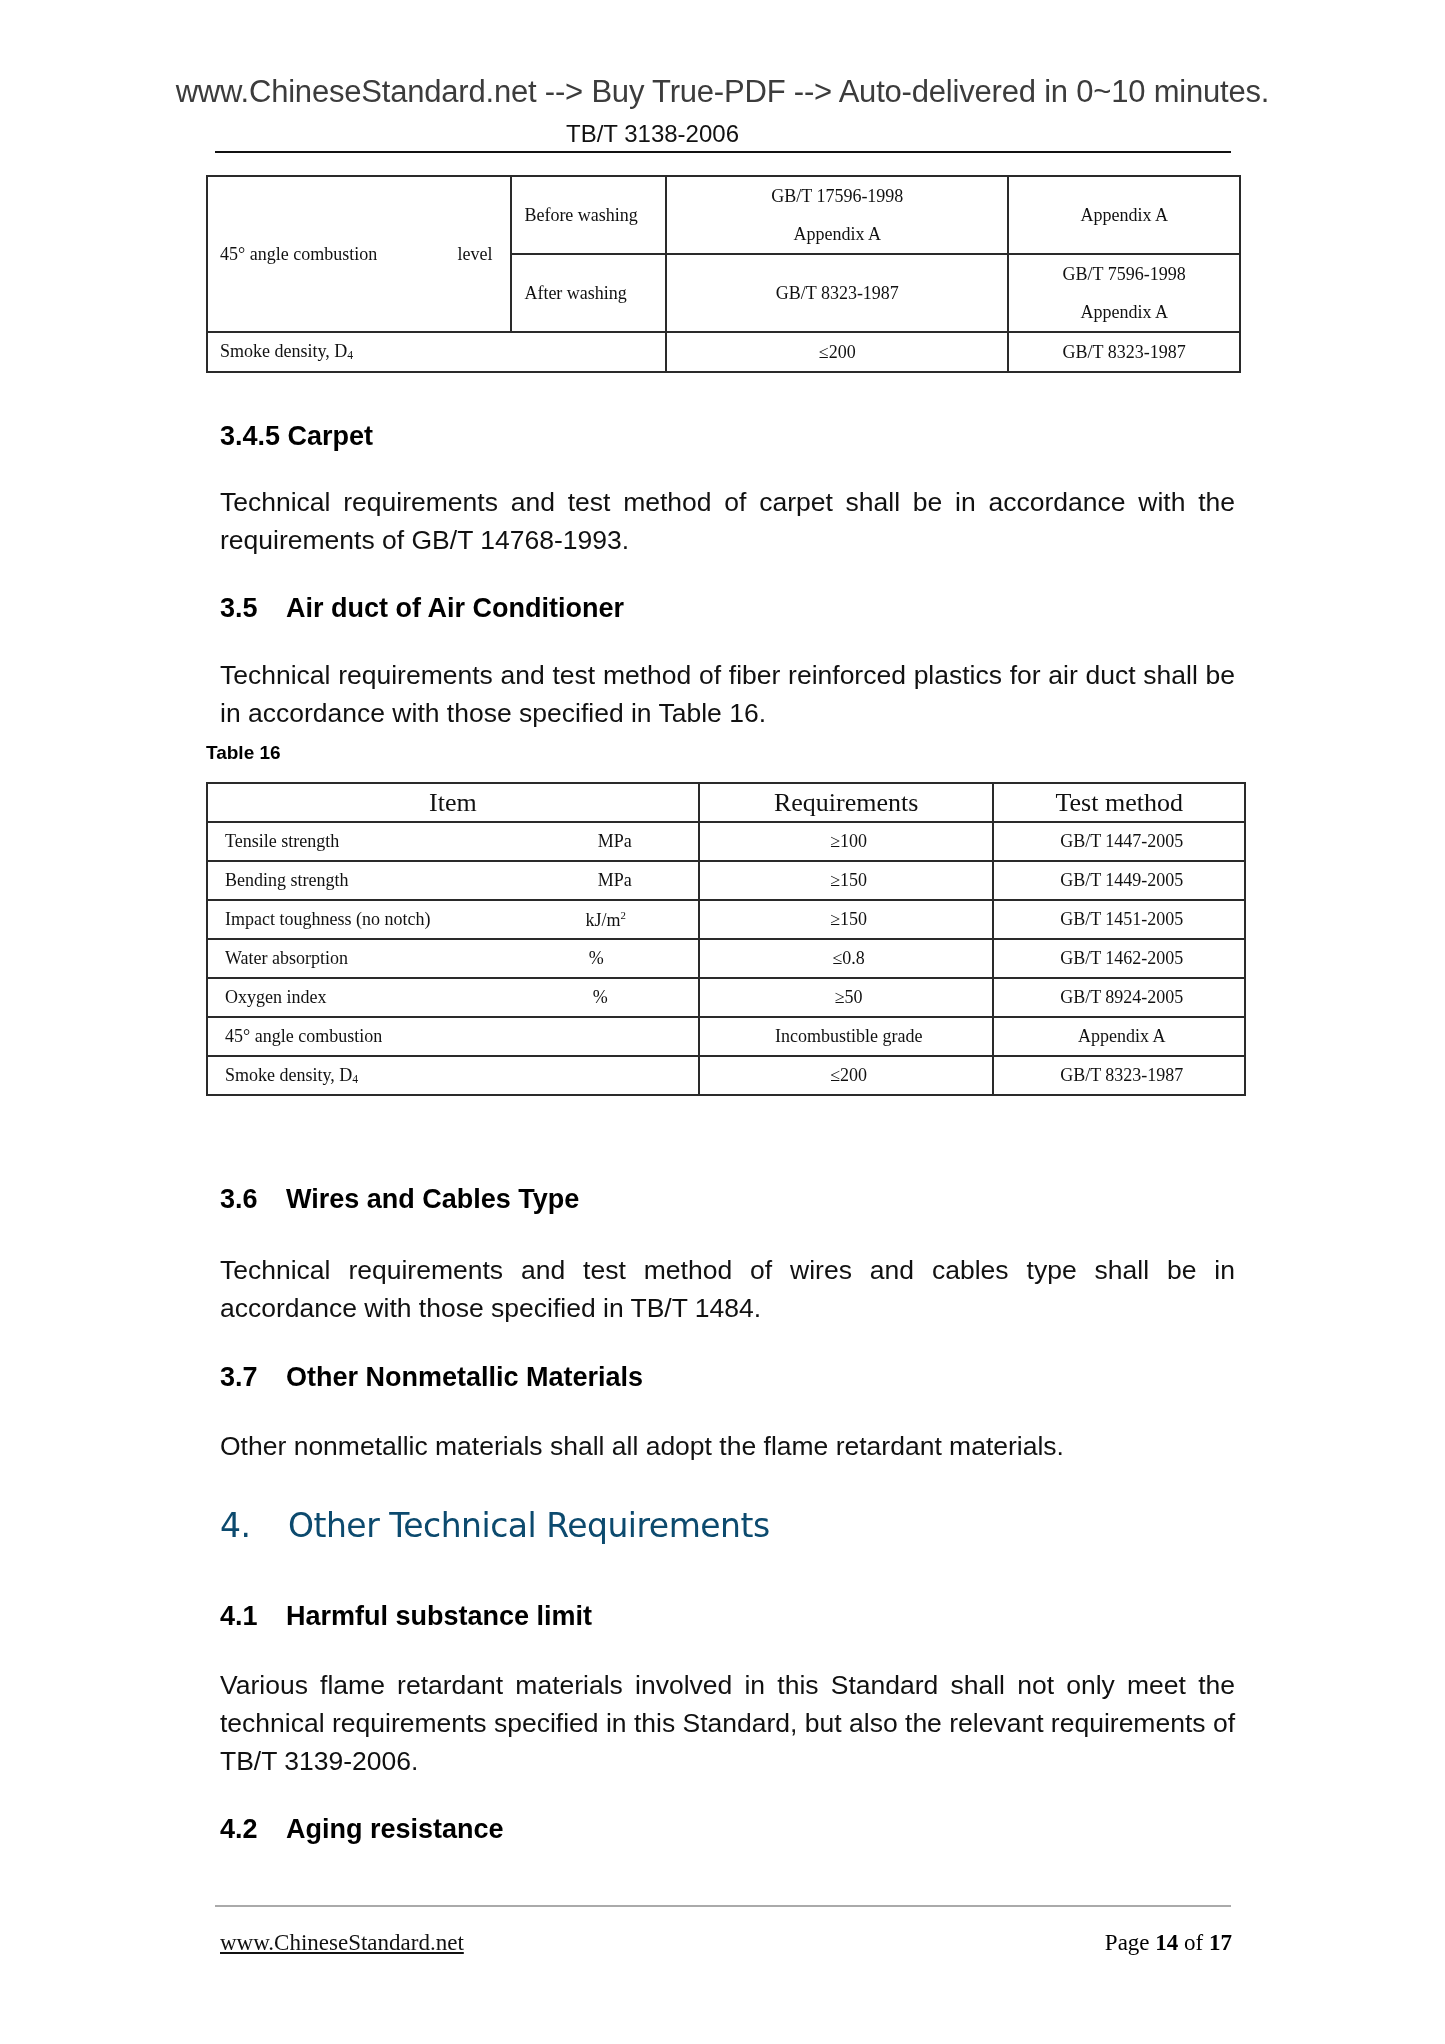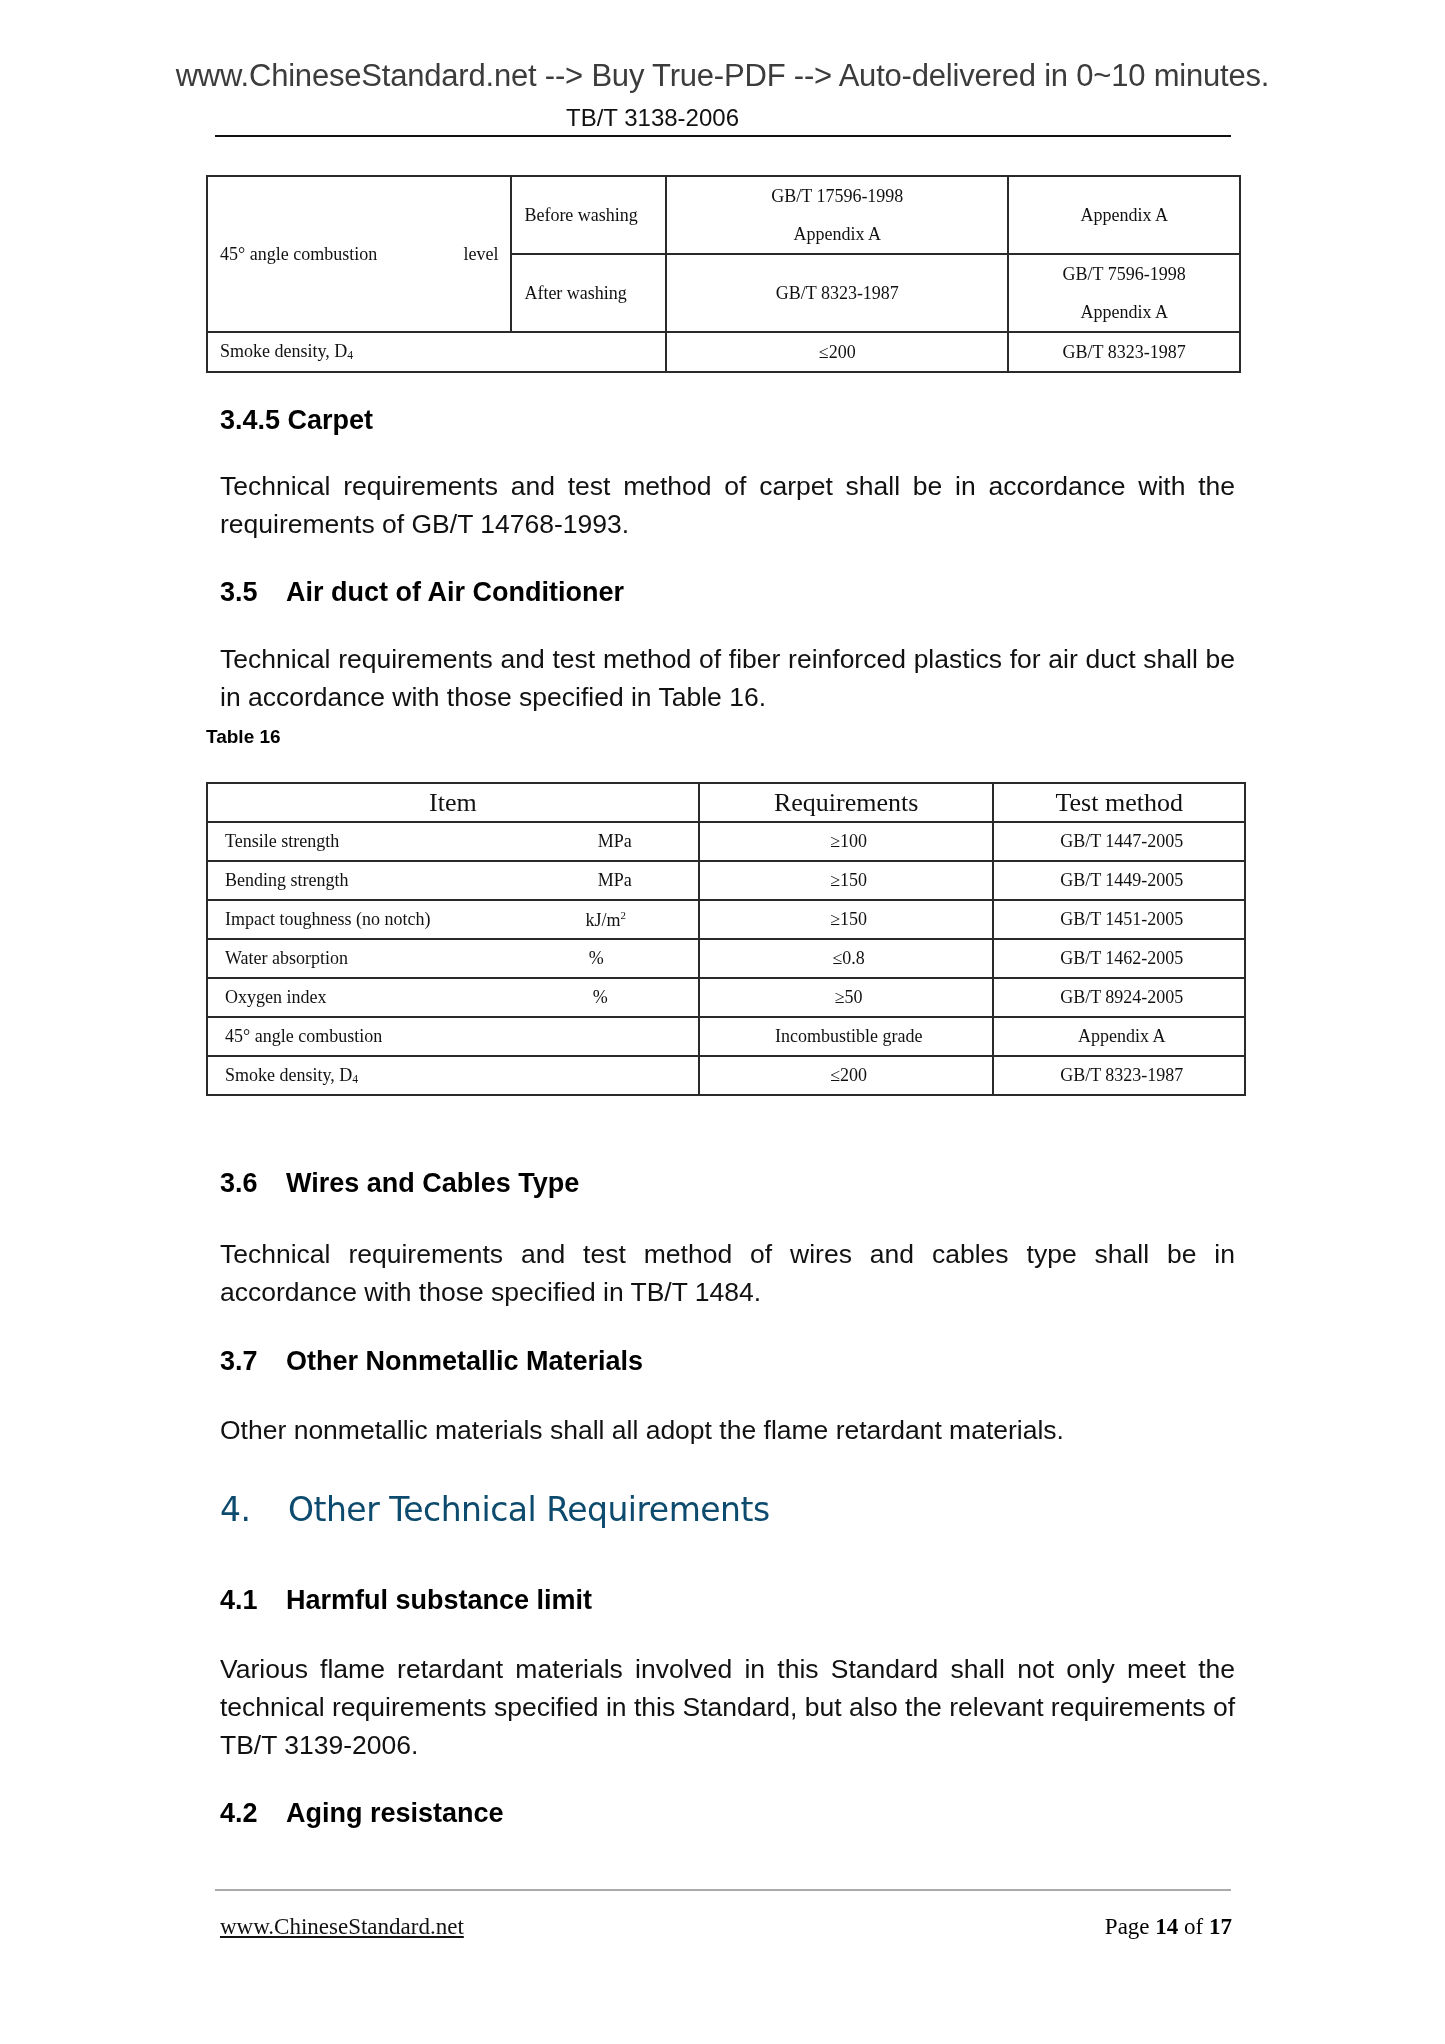--- a/index.html
+++ b/index.html
@@ -1,17 +1,17 @@
 <!DOCTYPE html>
 <html><head>
 <meta charset="utf-8">
 <style>
   html, body { margin:0; padding:0; background:#ffffff; }
   body { width:1445px; height:2044px; position:relative; overflow:hidden; color:#000; }
-  .abs { position:absolute; }
+  .abs { position:absolute;margin-top:16px; }
   .sans { font-family: "Liberation Sans", sans-serif; }
 
   .banner { left:0; width:1445px; top:58px; text-align:center; font-size:31px; color:#3c3c3c; letter-spacing:-0.2px; }
   .docno { left:0; width:1305px; top:104px; text-align:center; font-size:24px; color:#111; }
   .header-rule { left:215px; top:135px; width:1016px; height:2px; background:#111; }
 
   table.t { position:absolute; border-collapse:collapse; font-family:"Liberation Serif", serif; color:#111; }
   table.t td, table.t th { border:2px solid #2a2a2a; padding:0 12px; font-weight:normal; }
 
   
@@ -53,21 +53,21 @@
   <colgroup>
     <col style="width:305px">
       <col style="width:155px">
       <col style="width:343px">
       <col style="width:232px">
   </colgroup>
   <tbody>
       <tr>
     <td rowspan="2" class="tall">
       <span>45° angle combustion</span>
-      <span style="float:right;">level</span>
+      <span style="float:right;margin-right:6px">level</span>
     </td>
     <td>Before washing</td>
     <td class="c">
       <div>GB/T 17596-1998</div>
       <div>Appendix A</div>
     </td>
     <td class="c">
       <div>Appendix A</div>
     </td>
   </tr>

